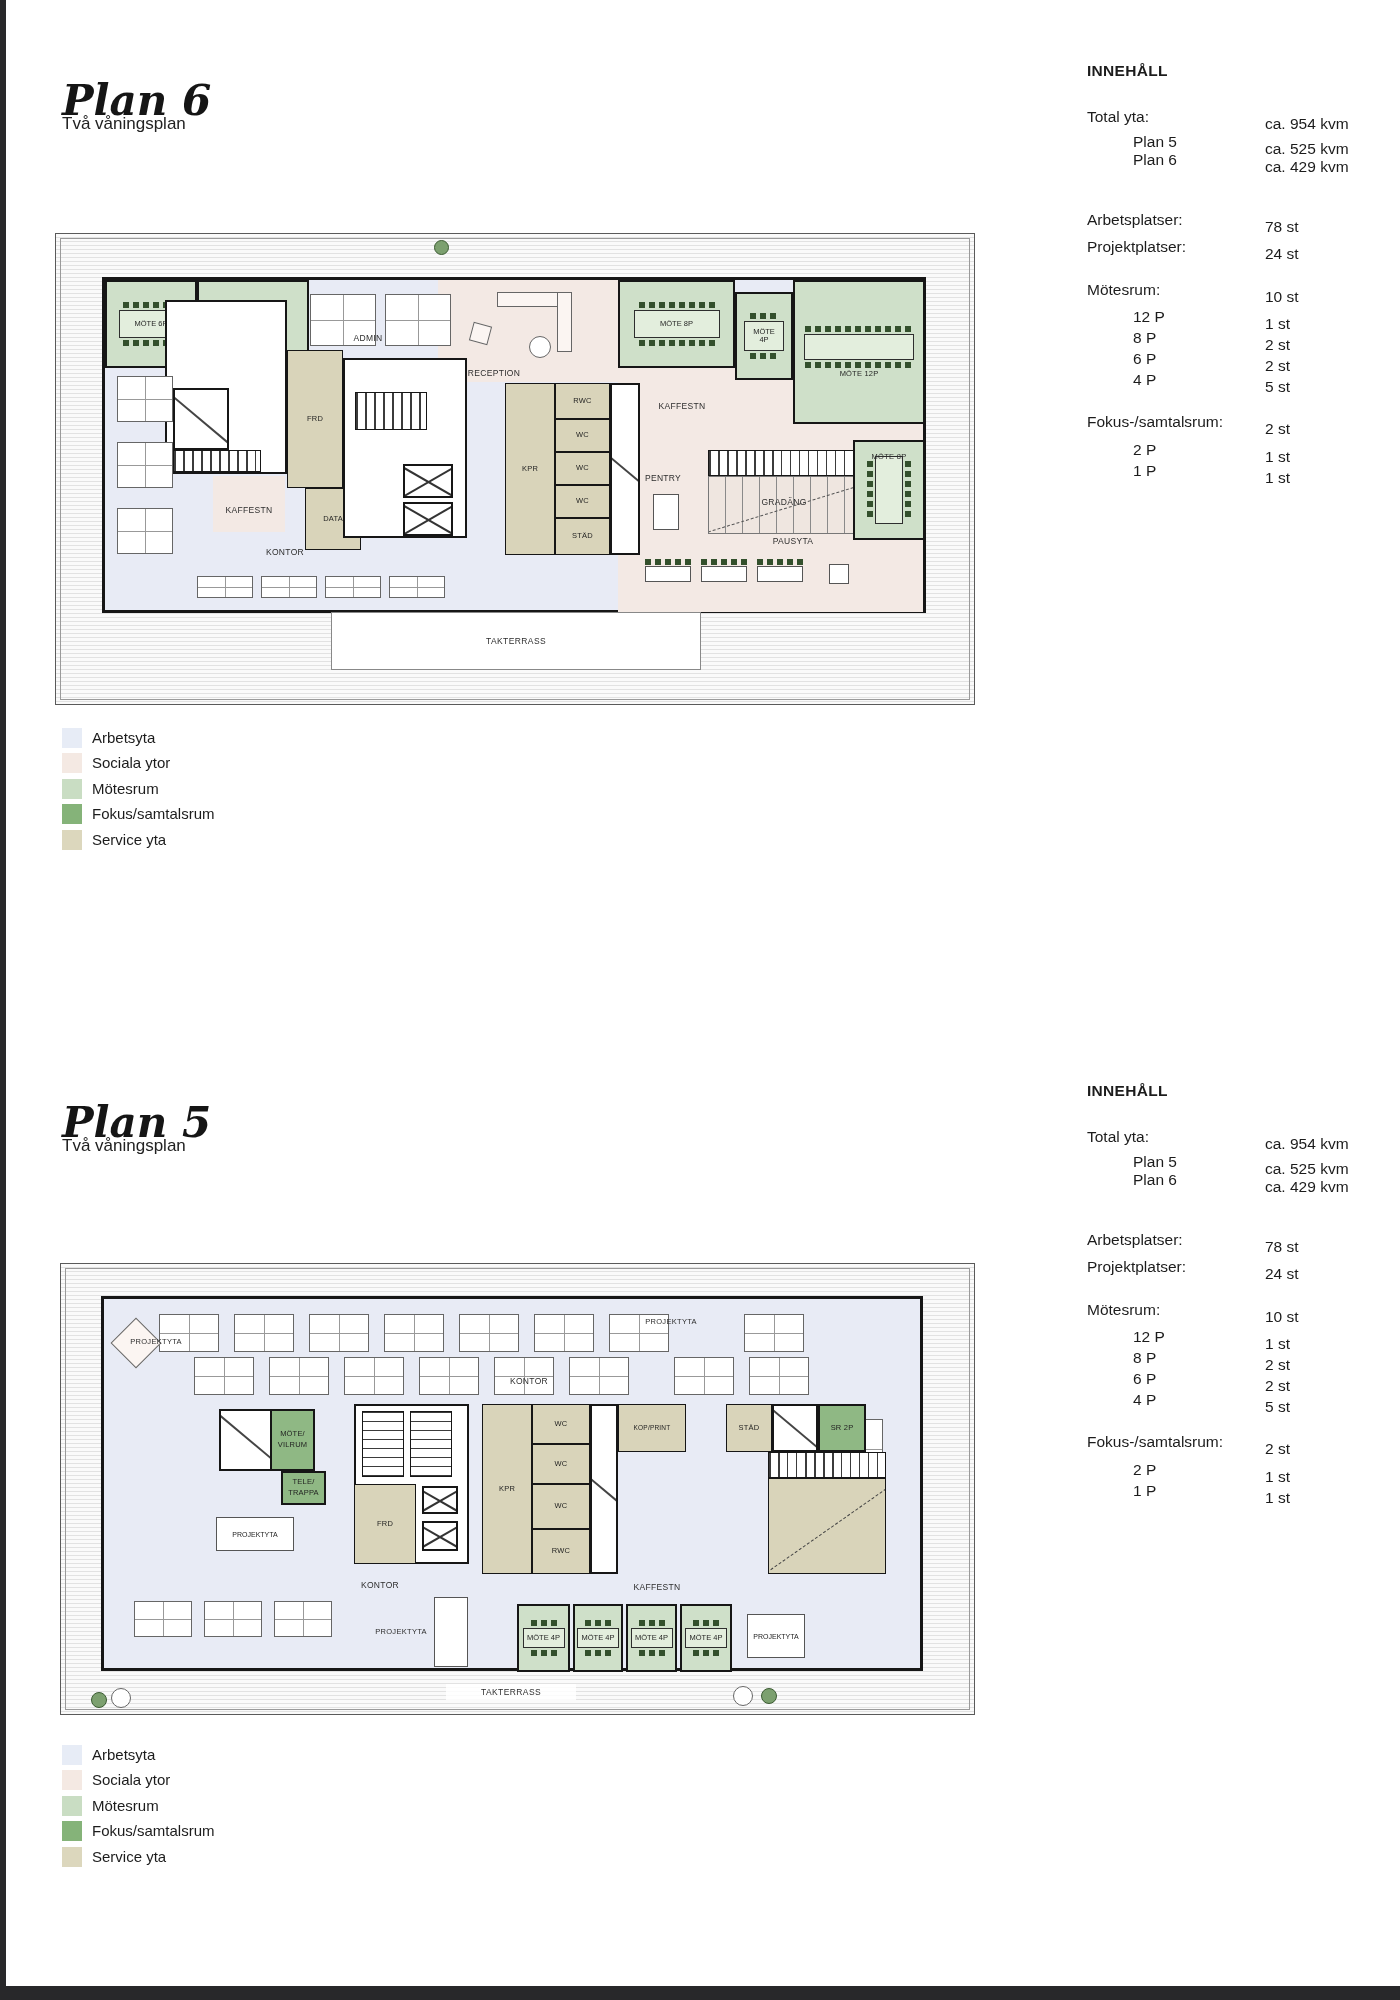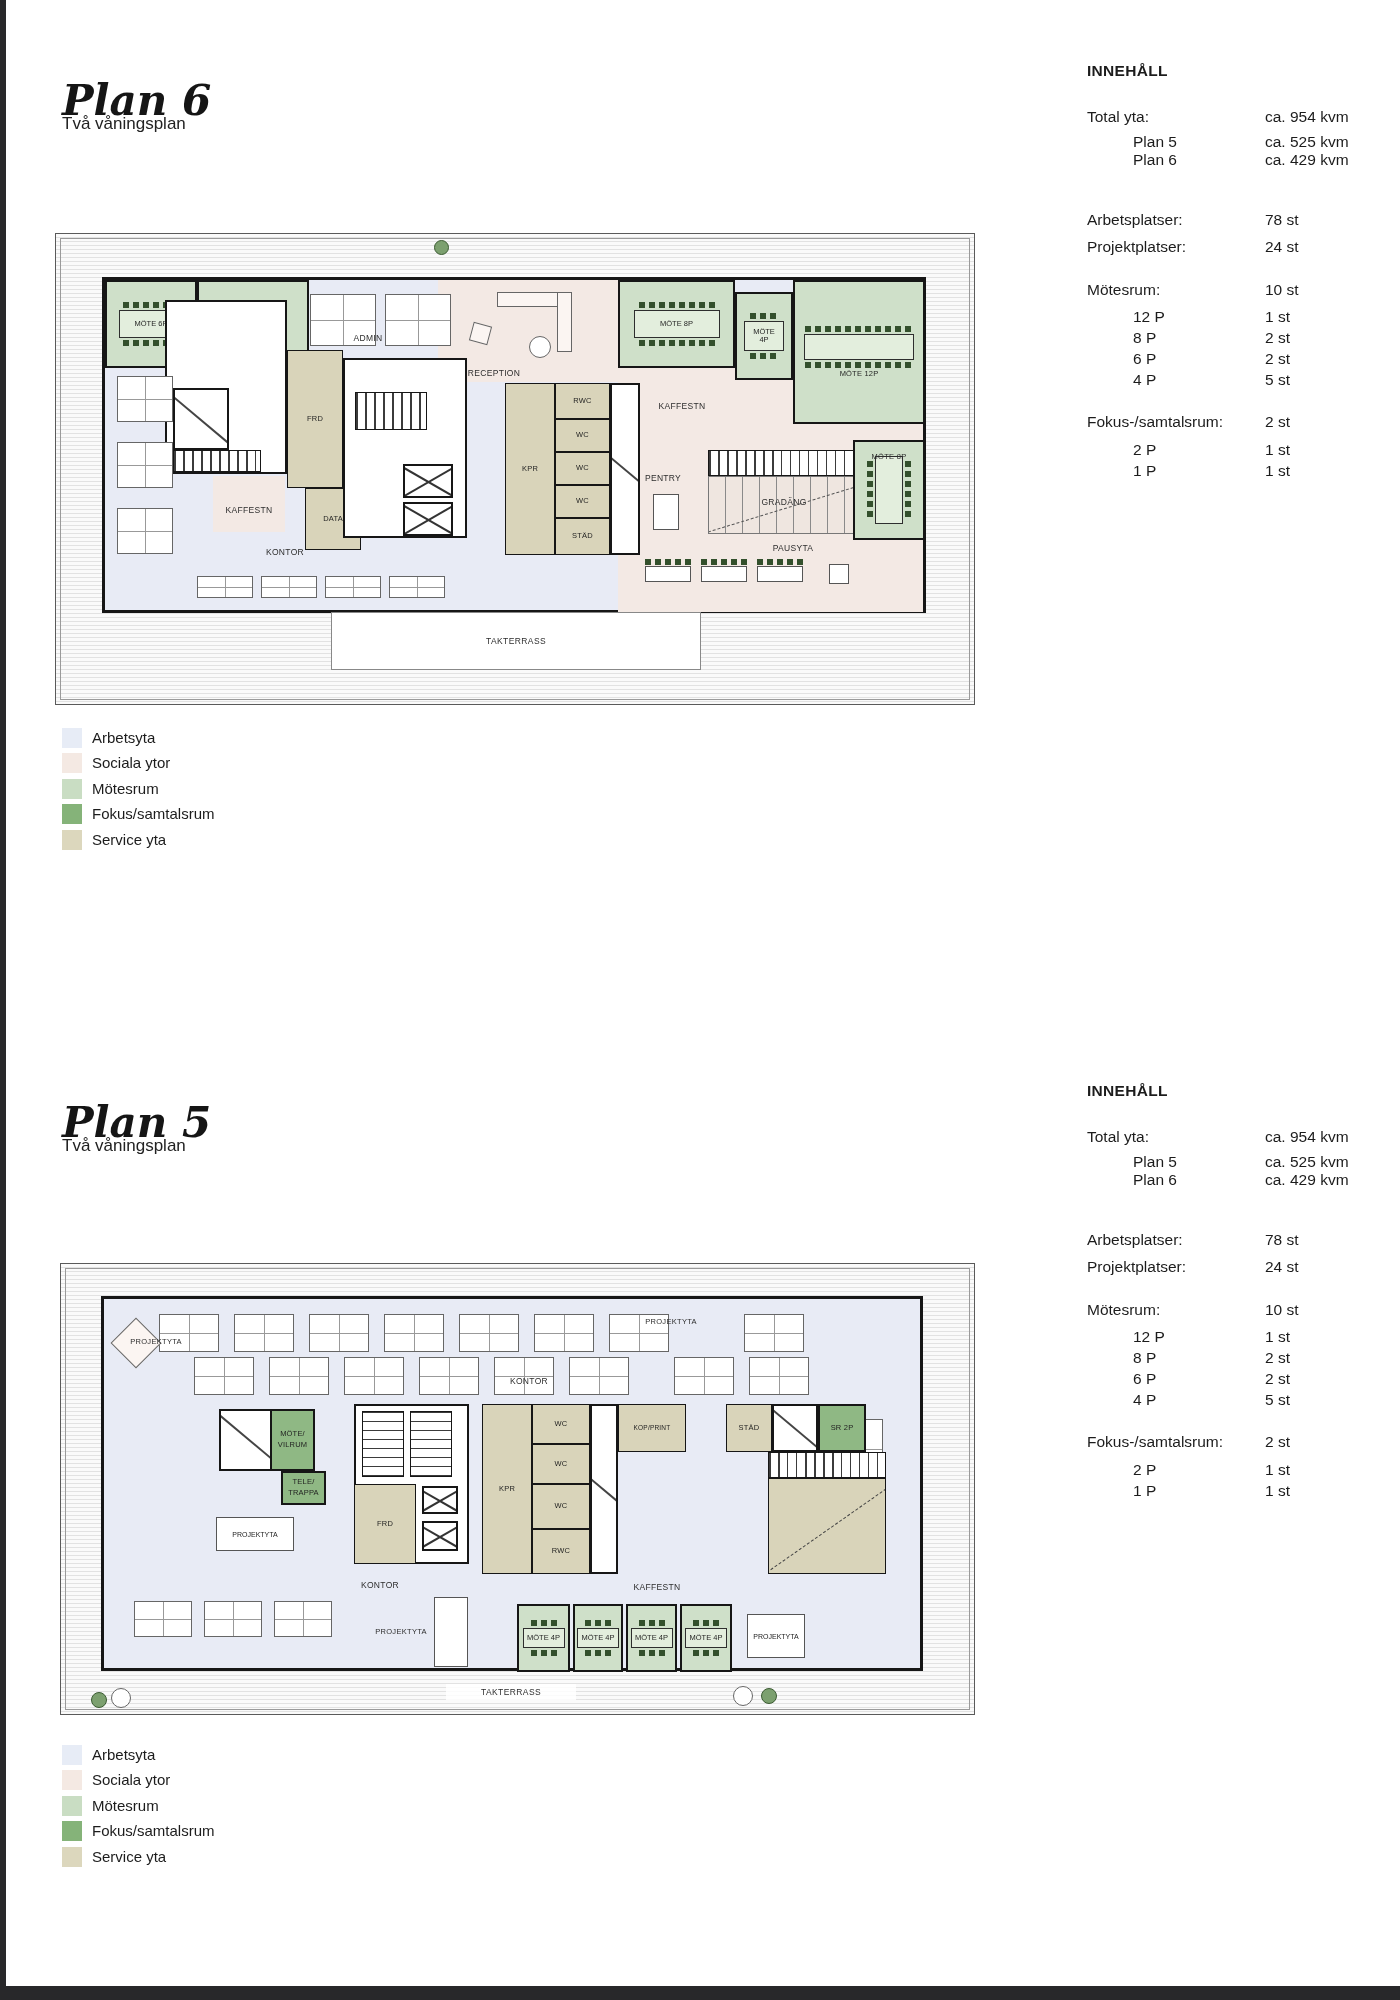--- a/index.html
+++ b/index.html
@@ -11,21 +11,21 @@
   .phone{position:absolute;left:458px;top:2px;font-size:20px;color:#55555a;letter-spacing:.5px;
          border-bottom:1.5px solid #55555a;text-decoration:none;}
   .emailfrag{position:absolute;left:494px;top:26px;font-size:15px;color:#3a436b;border-bottom:1px solid #3a436b;}
   .page-title{position:absolute;font-family:"DejaVu Serif","Liberation Serif",serif;font-style:italic;
               font-size:42px;color:#151515;line-height:1;}
   .page-sub{position:absolute;font-size:17px;color:#222;}
   
   .sidebar{position:absolute;left:1087px;width:300px;height:420px;font-size:15.5px;}
   .sb-h{position:absolute;left:0;top:0;font-weight:bold;letter-spacing:.3px;}
   .sb-row{position:absolute;left:0;white-space:nowrap;}
-  .sb-row .v{position:absolute;left:178px;}
+  .sb-row .v{position:absolute;left:178px;margin-top:7px;}
   .ind{padding-left:46px;}
   
   .legend{position:absolute;left:62px;width:260px;}
   .lg-row{position:absolute;left:0;height:20px;}
   .sw{position:absolute;left:0;top:0;width:20px;height:20px;}
   .lg-t{position:absolute;left:30px;top:1px;font-size:15px;white-space:nowrap;}
   .sw-arb{background:#e7ecf6;} .sw-soc{background:#f4e9e3;} .sw-mot{background:#c9ddc3;}
   .sw-fok{background:#85b379;} .sw-ser{background:#dcd7bd;}
   
   .panel{position:absolute;border:1px solid #5a5a5a;box-sizing:border-box;
@@ -212,21 +212,21 @@
       <div class="chx" style="position:absolute;left:652px;top:279px;width:46px;"></div>
       <div class="tblw" style="left:652px;top:286px;width:46px;height:16px;"></div>
       <div class="tblw" style="left:724px;top:284px;width:20px;height:20px;"></div>
       <div class="tblw" style="left:548px;top:214px;width:26px;height:36px;"></div>
 
       <div class="rlabel" style="left:263px;top:58px;">ADMIN</div>
       <div class="rlabel" style="left:389px;top:93px;">RECEPTION</div>
       <div class="rlabel" style="left:577px;top:126px;">KAFFESTN</div>
       <div class="rlabel" style="left:558px;top:198px;">PENTRY</div>
       <div class="rlabel" style="left:679px;top:222px;">GRADÄNG</div>
-      <div class="rlabel" style="left:676px;top:268px;padding-left:24px;">PAUSYTA</div>
+      <div class="rlabel" style="left:676px;top:261px;padding-left:24px;">PAUSYTA</div>
       <div class="rlabel" style="left:180px;top:272px;">KONTOR</div>
       <div class="rlabel" style="left:144px;top:230px;">KAFFESTN</div>
     </div>
     <div class="notch" style="left:275px;top:378px;width:370px;height:58px;">
         <span>TAKTERRASS</span>
       </div>
   </div>
 
   <div class="legend" style="top:728px;">
     <div class="lg-row" style="top:0;">

